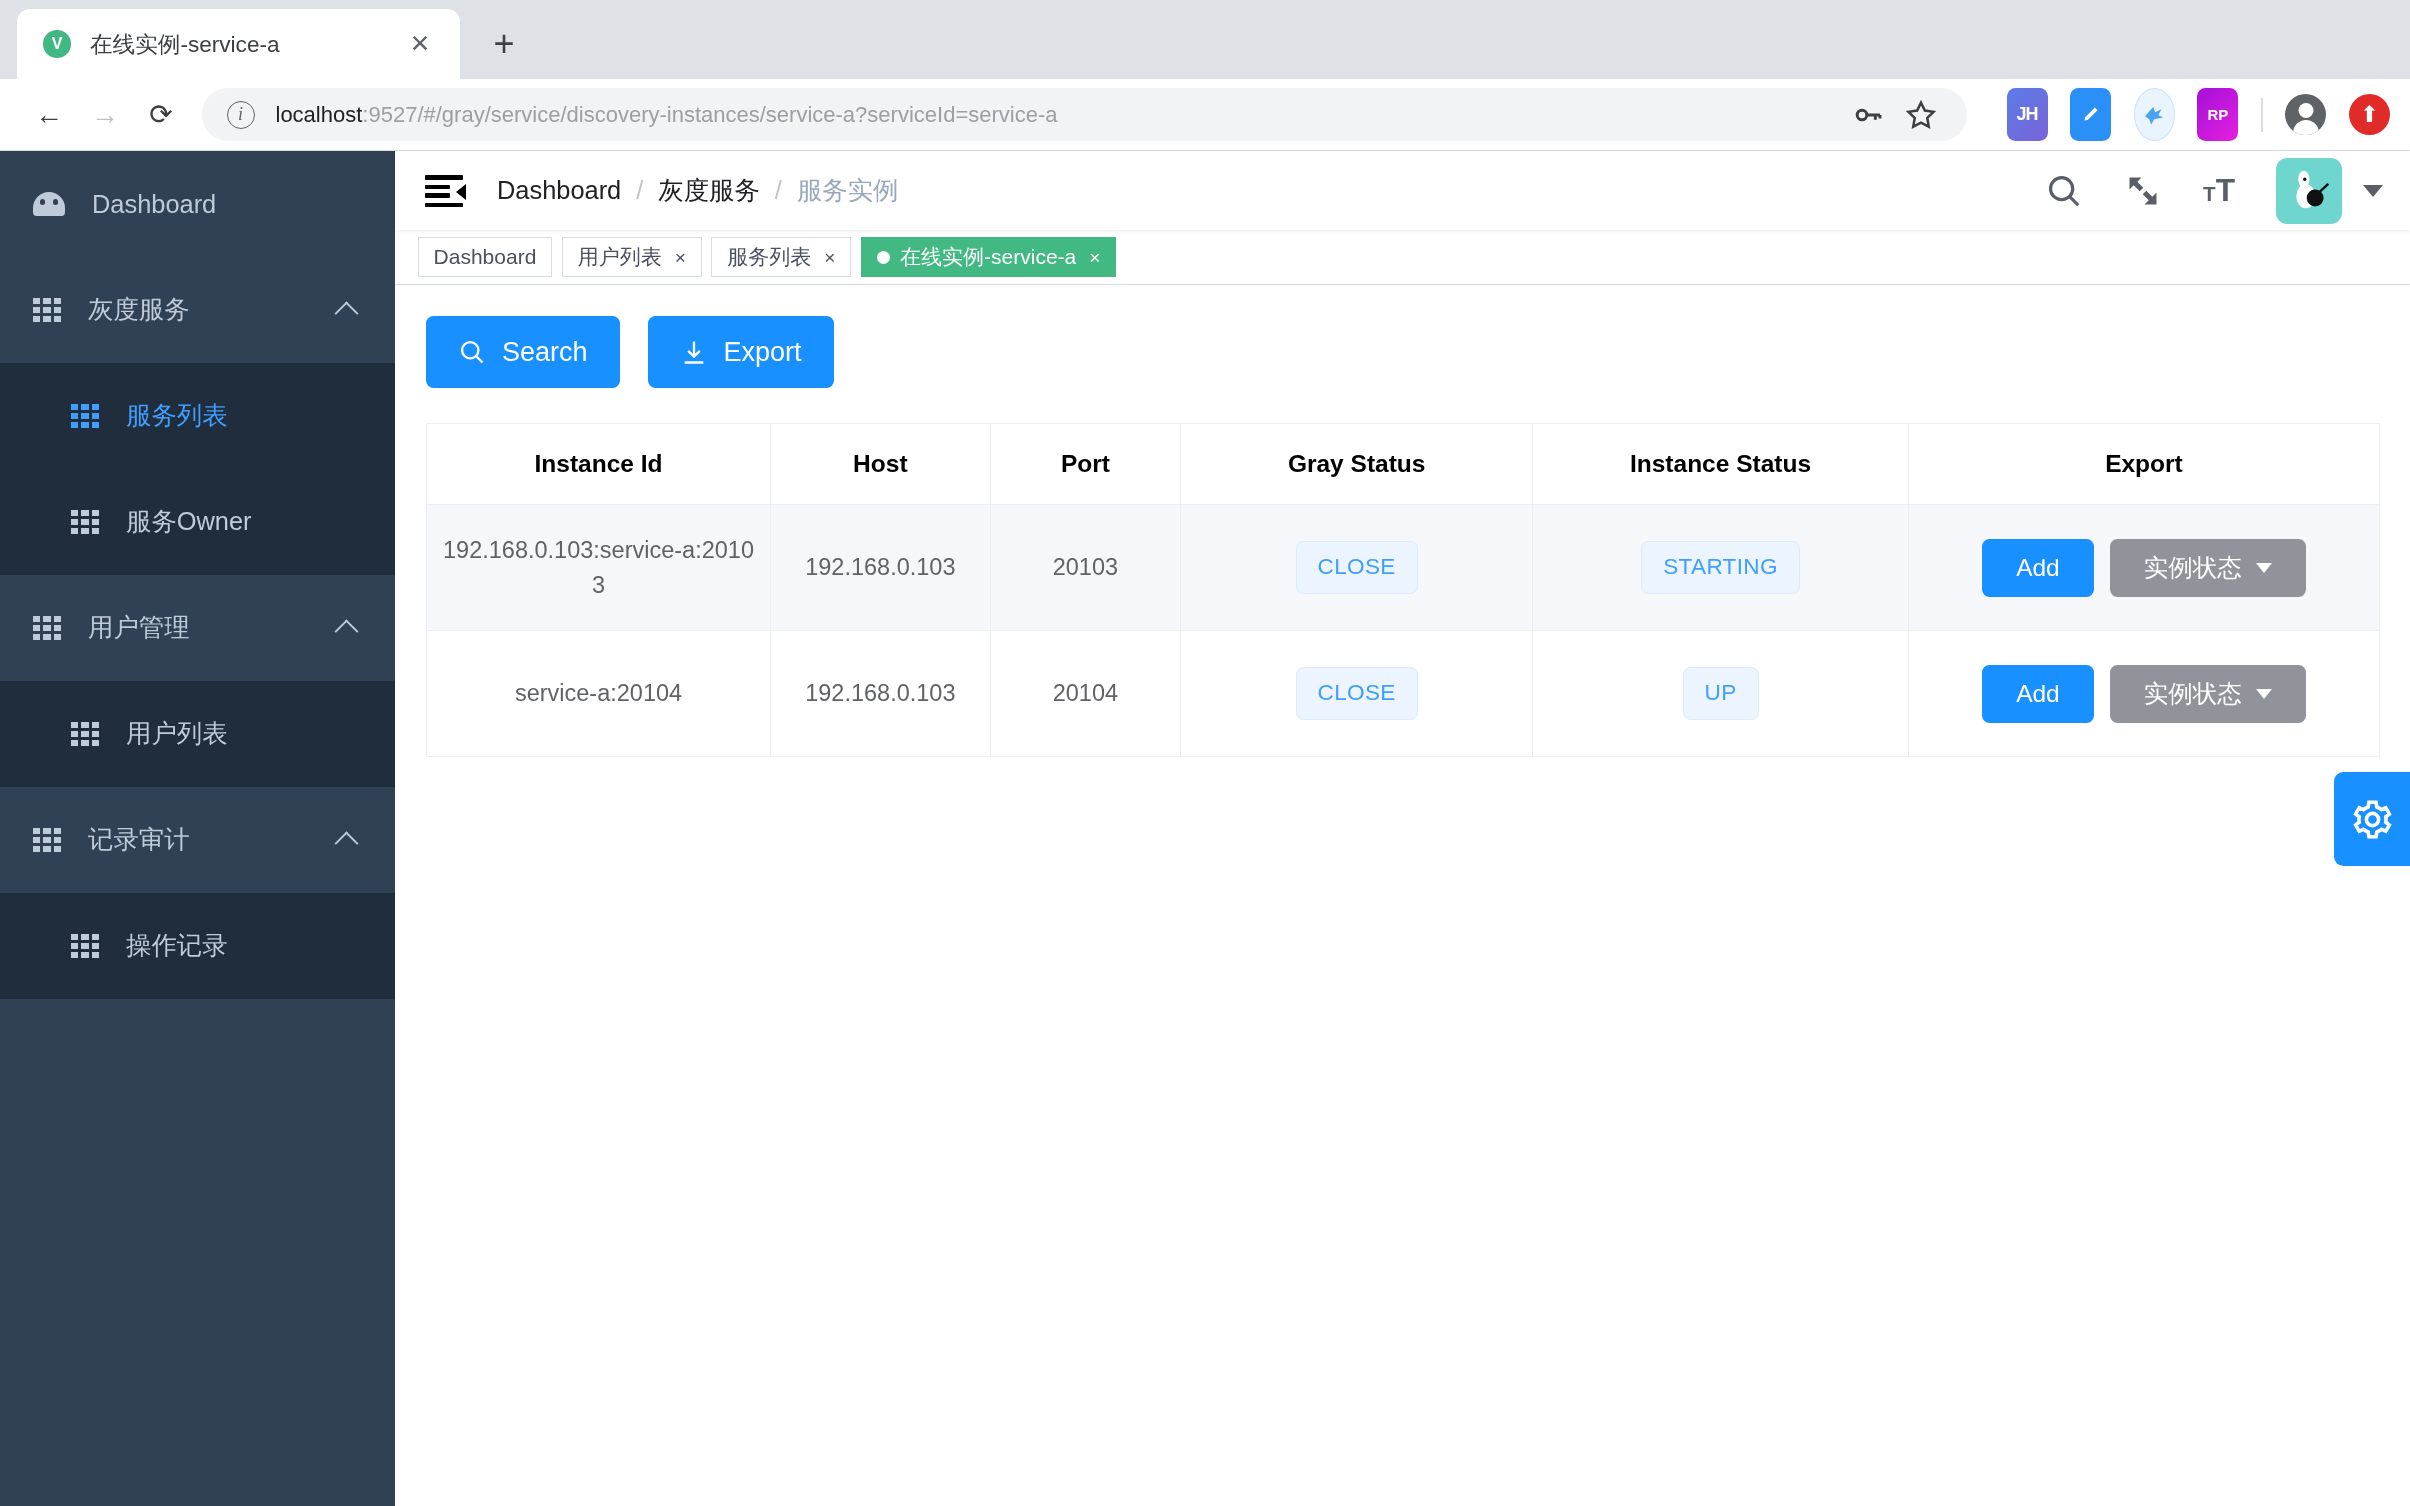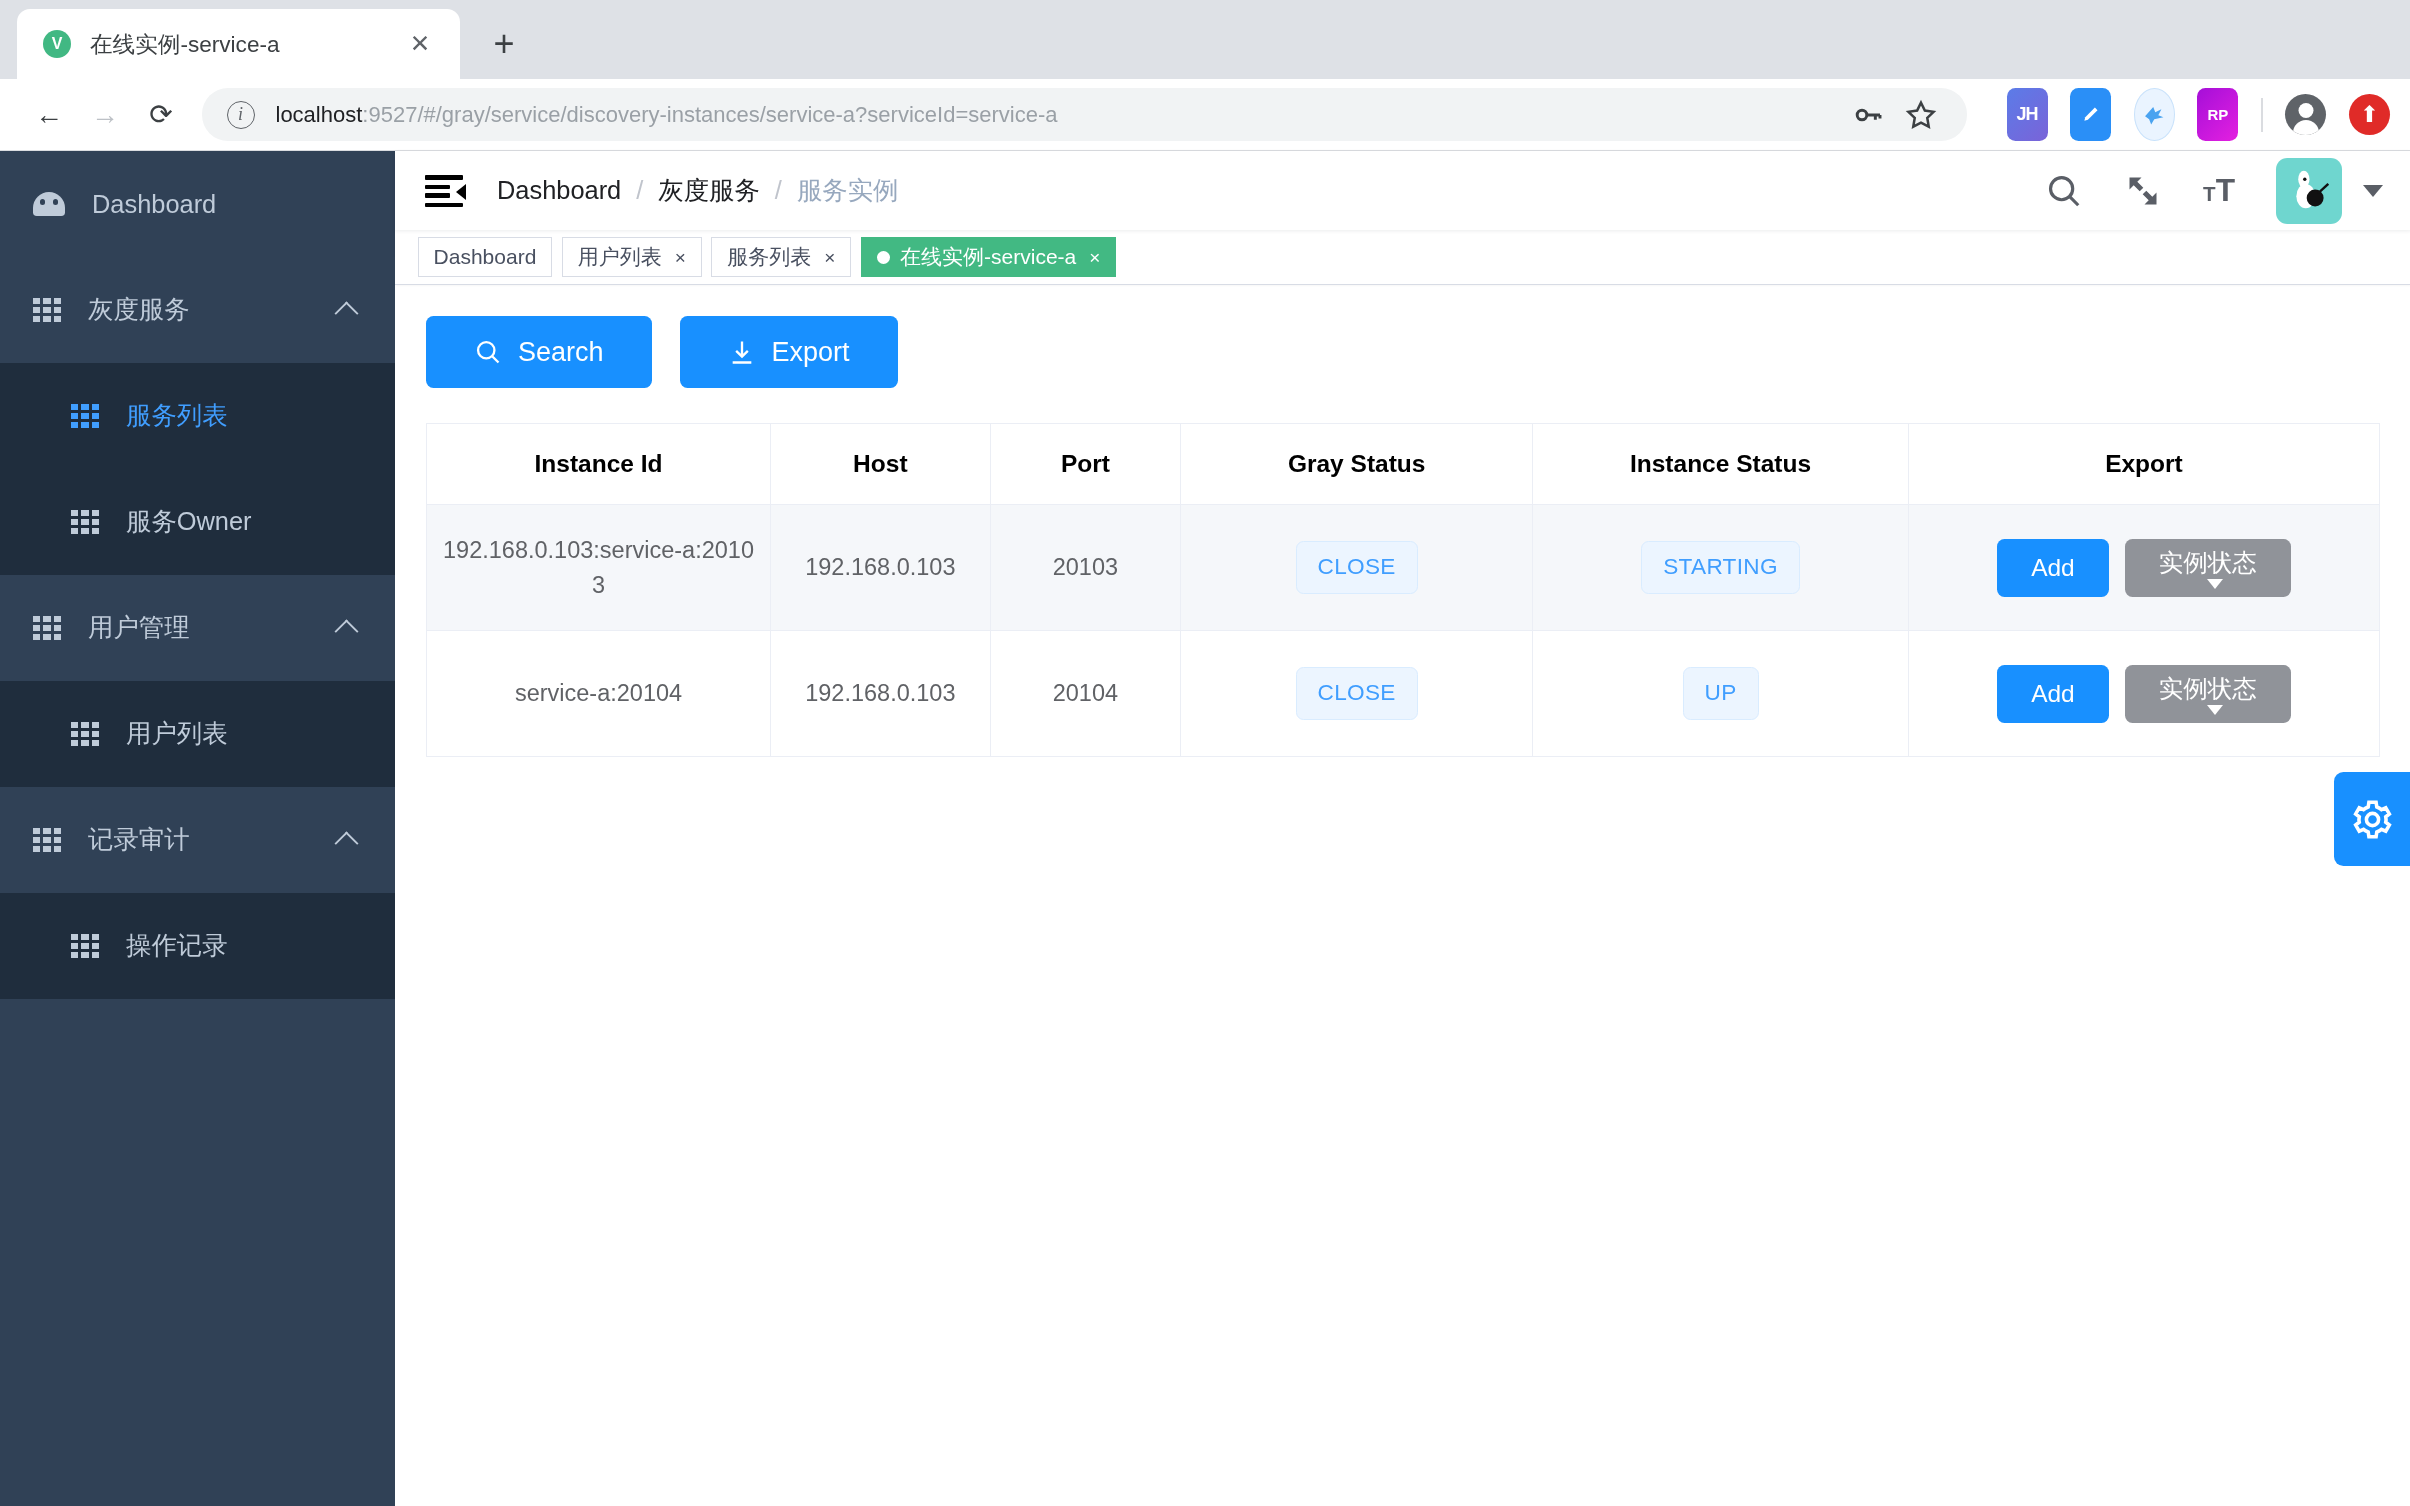--- a/index.html
+++ b/index.html
@@ -276,21 +276,21 @@
   
   .content { flex: 1 1 auto; padding: 31px; overflow: hidden; }
   .btn-row { display: flex; margin-bottom: 35px; }
   .el-btn {
     height: 72px;
     display: inline-flex; align-items: center; justify-content: center;
     border-radius: 7.5px;
     background: #1890ff;
     color: #ffffff;
     font-size: 27px;
-    padding: 0 48px;
+    padding: 0 32px;
     margin-right: 28px;
     border: none;
   }
   .el-btn .bico { margin-right: 16px; display: flex; align-items: center; }
 
   
   .el-table {
     width: 100%;
     border-collapse: collapse;
     border: 0.9px solid #ebeef5;
@@ -344,21 +344,21 @@
   .act-btn {
     height: 58px;
     display: inline-flex; align-items: center; justify-content: center;
     border-radius: 7.5px;
     font-size: 24.5px;
     padding: 0 34px;
     color: #ffffff;
     border: none;
   }
   .act-add { background: #1890ff; margin-right: 16px; }
-  .act-drop { background: #909399; flex-direction: column; }
+  .act-drop { background: #909399; }
   .act-drop .dcaret {
     margin-left: 14px;
     width: 0; height: 0;
     border-left: 8.5px solid transparent;
     border-right: 8.5px solid transparent;
     border-top: 10.4px solid #ffffff;
   }
 
   
   .settings-fab {

